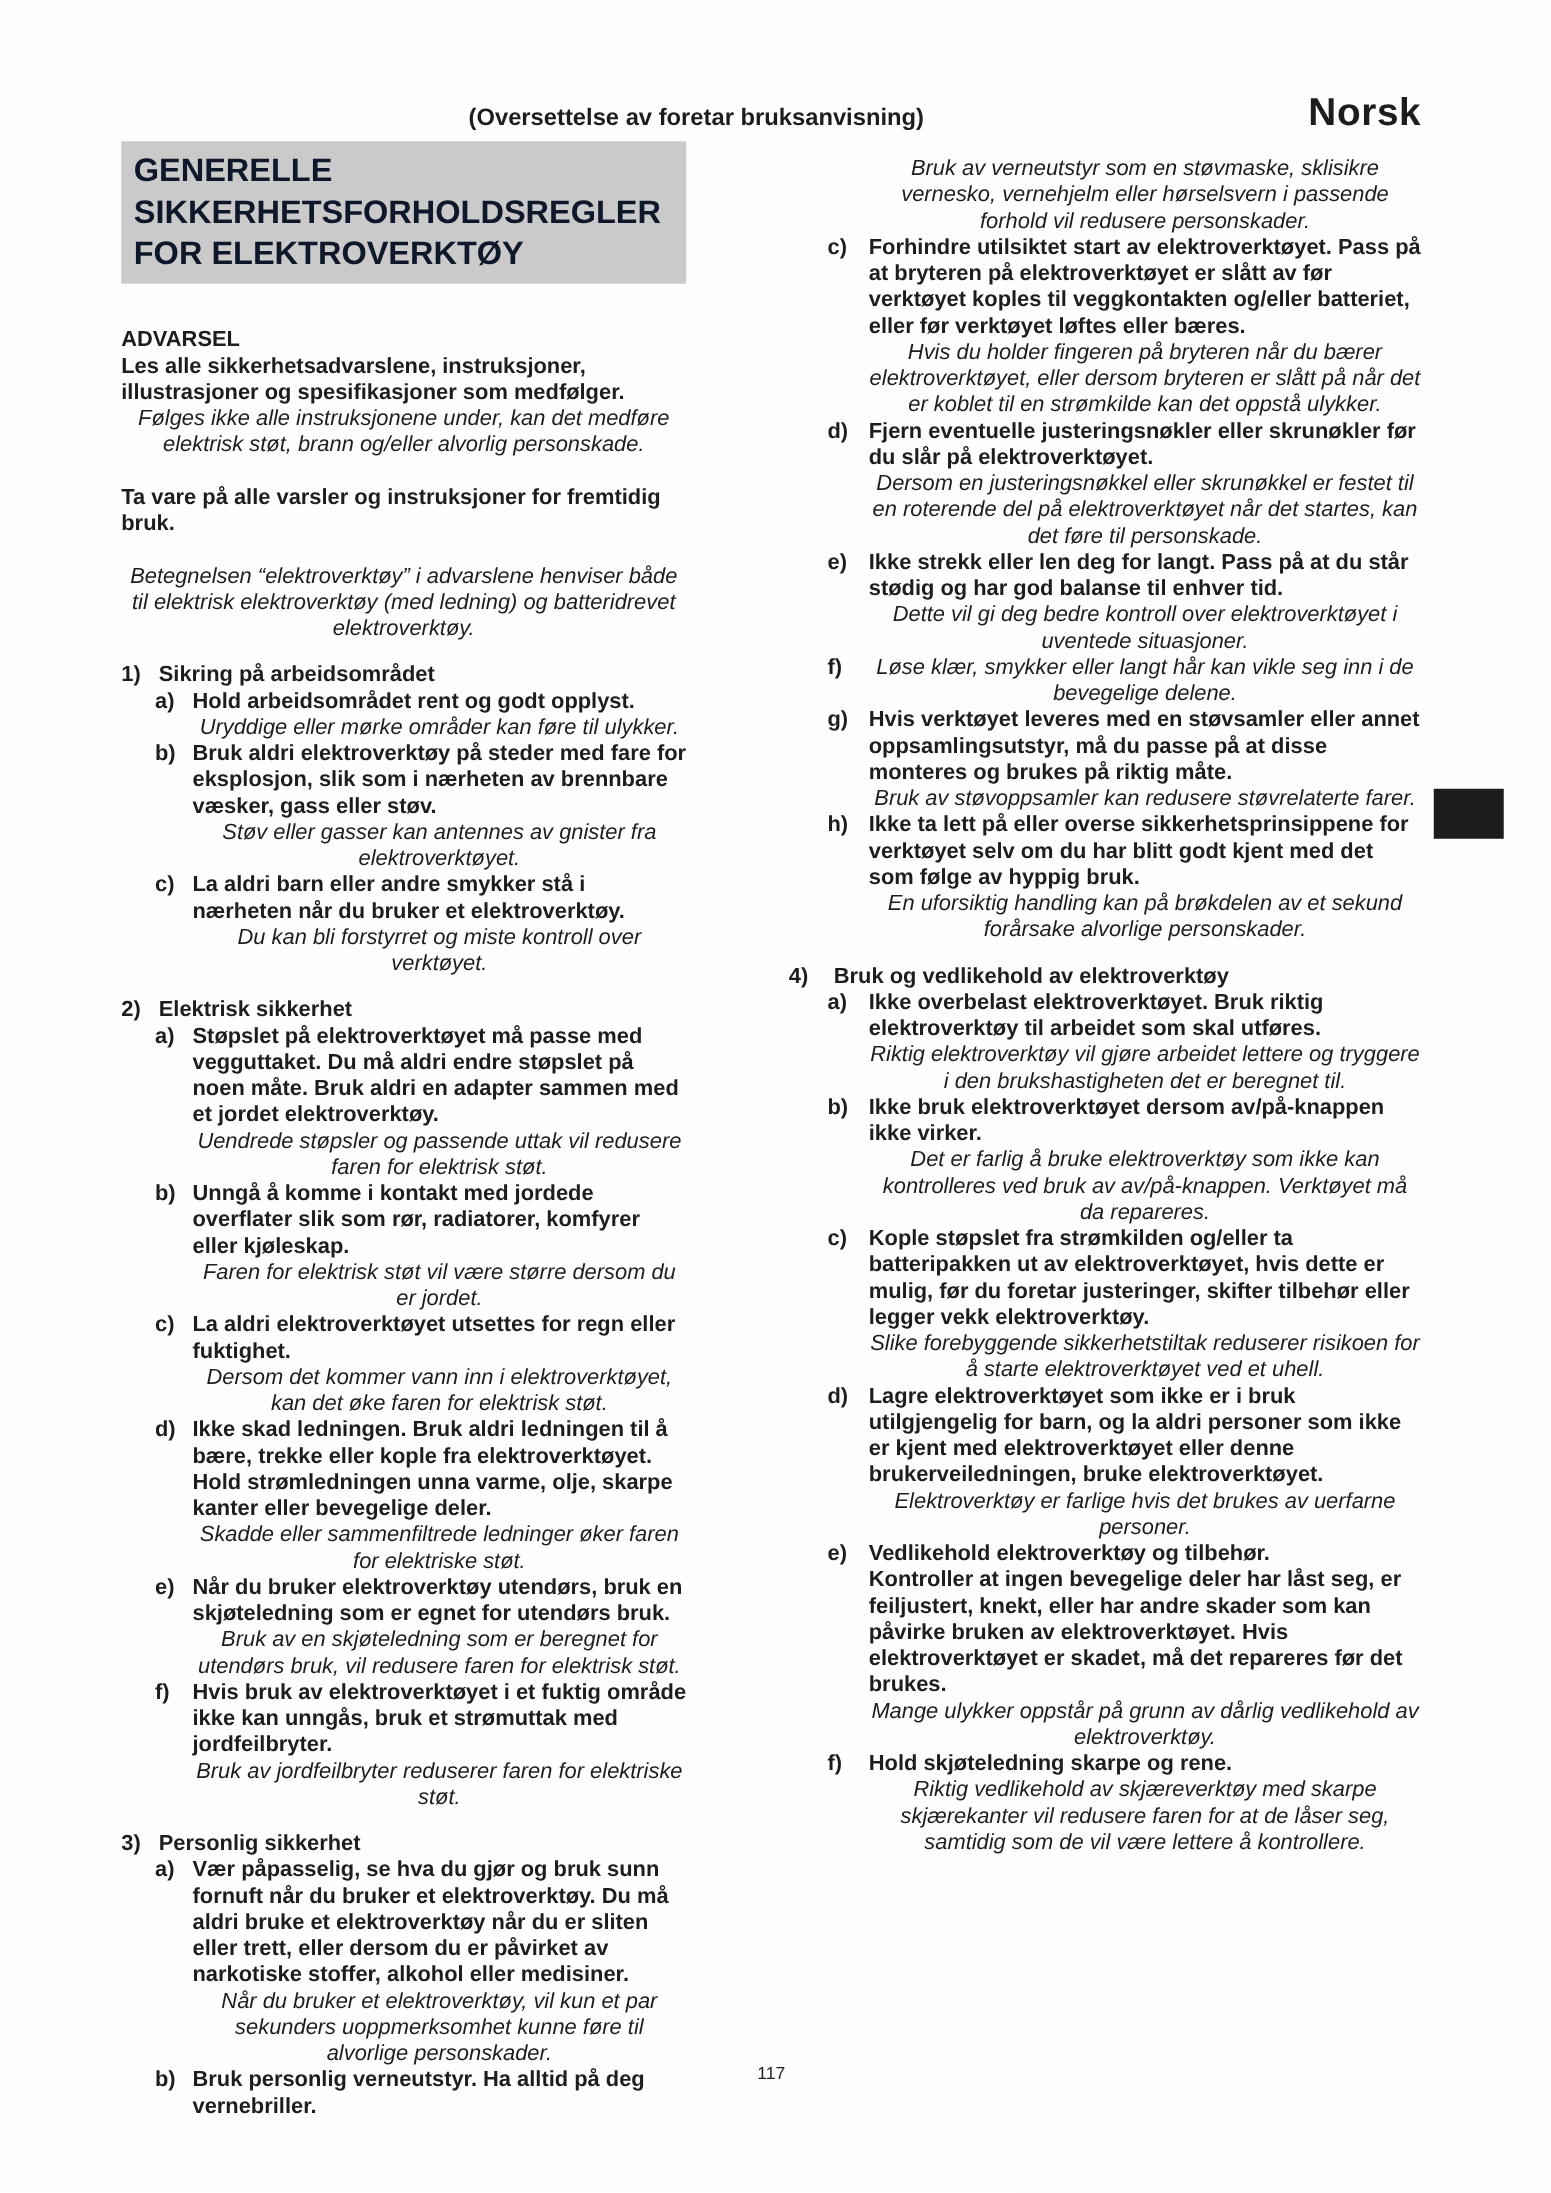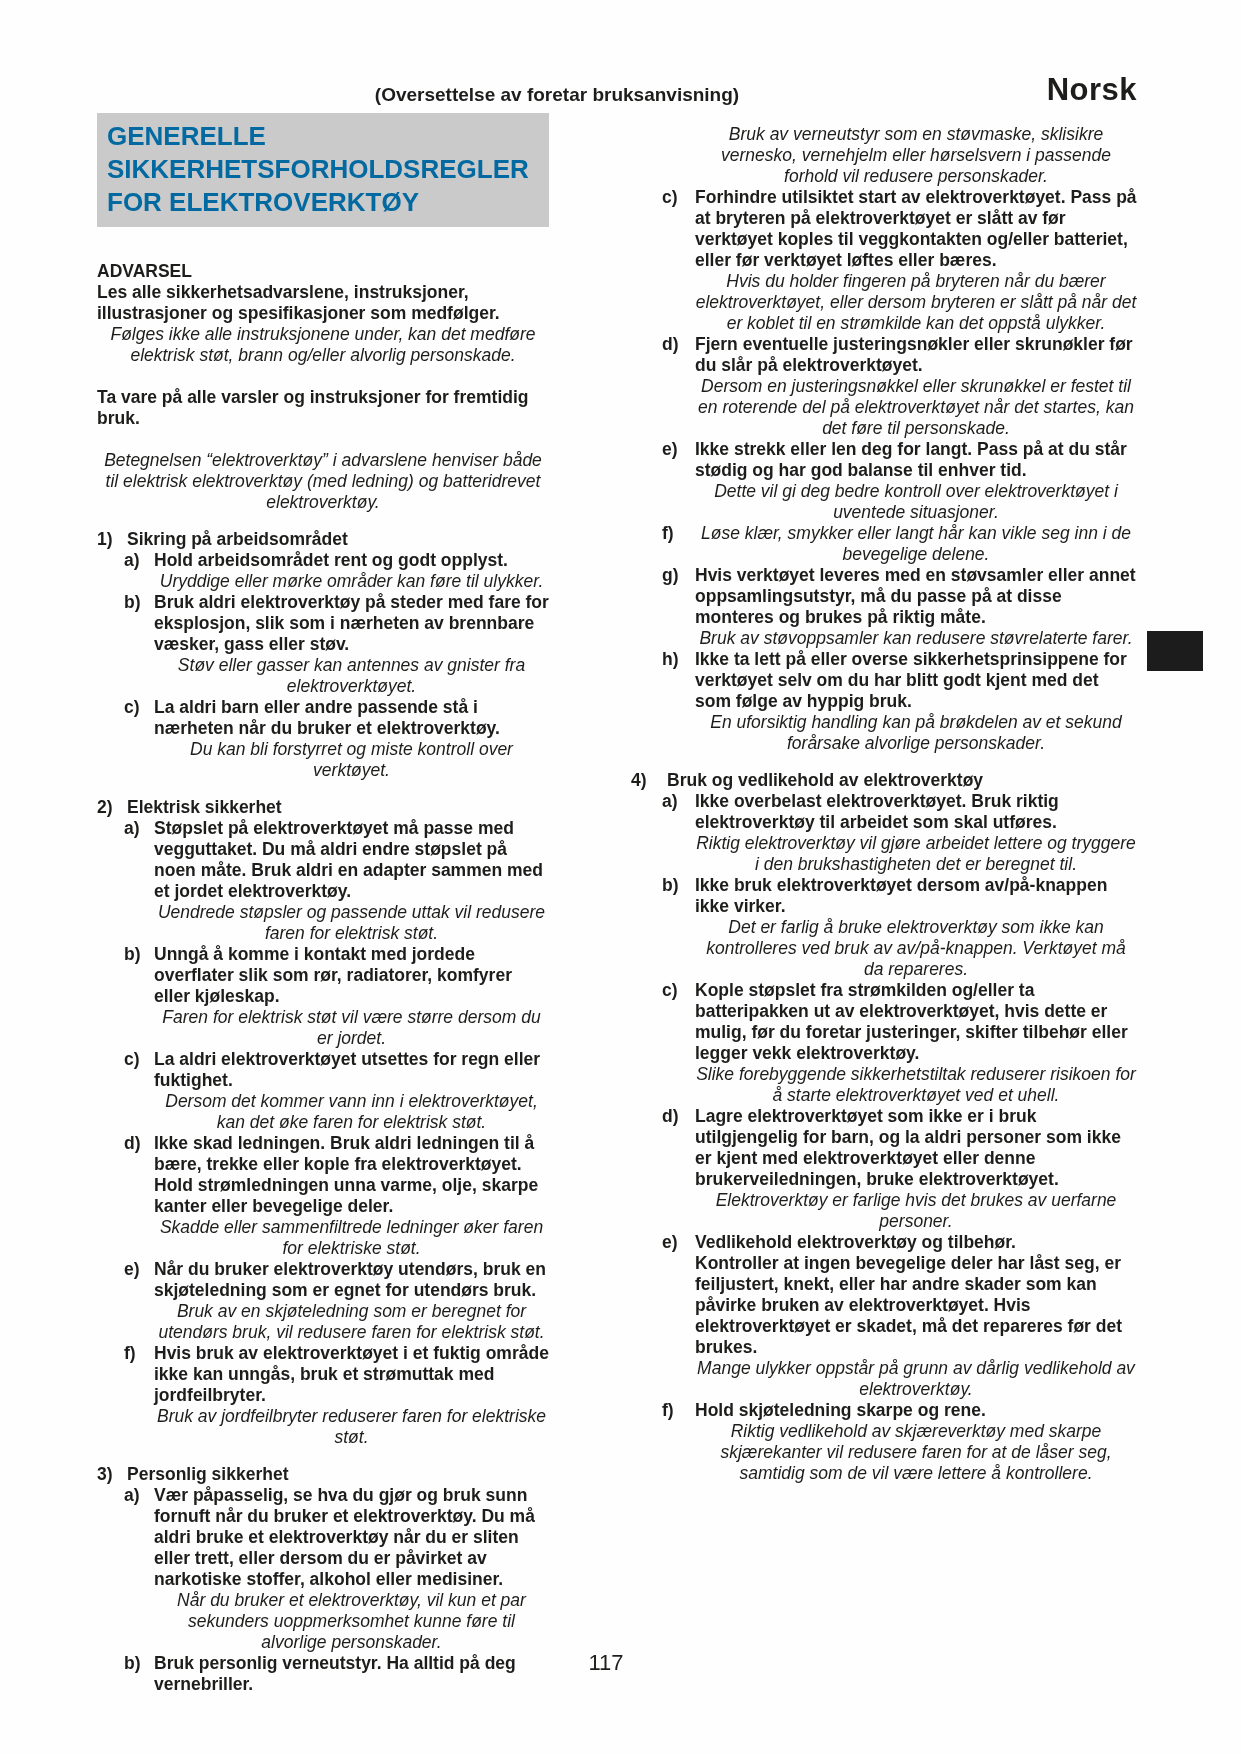--- a/index.html
+++ b/index.html
@@ -25,39 +25,39 @@
   }
   .col{font-size:17.5px;line-height:21px;}
   .col-left{width:452px;margin-right:82px;flex:none;}
   .col-right{width:506px;flex:none;padding-top:11px;}
   .title-block{
     background:#cacaca;
     font-weight:bold;font-size:26px;line-height:33px;
     padding:7px 10px 8px 10px;
     margin-bottom:34px;
     white-space:pre-line;
-    color:#0369a1;
+    color:#0f172a;
   }
   .para{margin:0;}
   .b{font-weight:bold;white-space:pre-line;}
   .i{font-style:italic;text-align:center;}
   .spacer{height:21px;}
   .section-heading{
     position:relative;font-weight:bold;
     padding-left:30px;margin-top:16px;
   }
   .col-right .section-heading{padding-left:36px;}
   .section-num{position:absolute;left:0;top:0;}
   .item{position:relative;padding-left:57px;}
   .col-right .item{padding-left:64px;}
   .item-label{position:absolute;left:27px;top:0;font-weight:bold;}
   .col-right .item-label{left:31px;}
   .page-number{
-    position:absolute;top:1650px;left:86px;width:1040px;
-    text-align:center;font-size:22px;
+    position:absolute;top:1650px;left:97px;width:1040px;
+    text-align:center;font-size:14px;
   }
   .section-tab{
     position:absolute;left:1147px;top:631px;width:56px;height:40px;
     background:#1c1c1c;
   }
 </style>
 </head>
 <body>
 
 <div class="page">
@@ -82,21 +82,21 @@
           <div class="para b">Hold arbeidsområdet rent og godt opplyst.</div>
           <div class="para i">Uryddige eller mørke områder kan føre til ulykker.</div>
         </div>
         <div class="item">
           <span class="item-label">b)</span>
           <div class="para b">Bruk aldri elektroverktøy på steder med fare for eksplosjon, slik som i nærheten av brennbare væsker, gass eller støv.</div>
           <div class="para i">Støv eller gasser kan antennes av gnister fra elektroverktøyet.</div>
         </div>
         <div class="item">
           <span class="item-label">c)</span>
-          <div class="para b">La aldri barn eller andre passende stå i nærheten når du bruker et elektroverktøy.</div>
+          <div class="para b">La aldri barn eller andre smykker stå i nærheten når du bruker et elektroverktøy.</div>
           <div class="para i">Du kan bli forstyrret og miste kontroll over verktøyet.</div>
         </div>
         <div class="section-heading"><span class="section-num">2)</span><span>Elektrisk sikkerhet</span></div>
         <div class="item">
           <span class="item-label">a)</span>
           <div class="para b">Støpslet på elektroverktøyet må passe med vegguttaket. Du må aldri endre støpslet på noen måte. Bruk aldri en adapter sammen med et jordet elektroverktøy.</div>
           <div class="para i">Uendrede støpsler og passende uttak vil redusere faren for elektrisk støt.</div>
         </div>
         <div class="item">
           <span class="item-label">b)</span>

